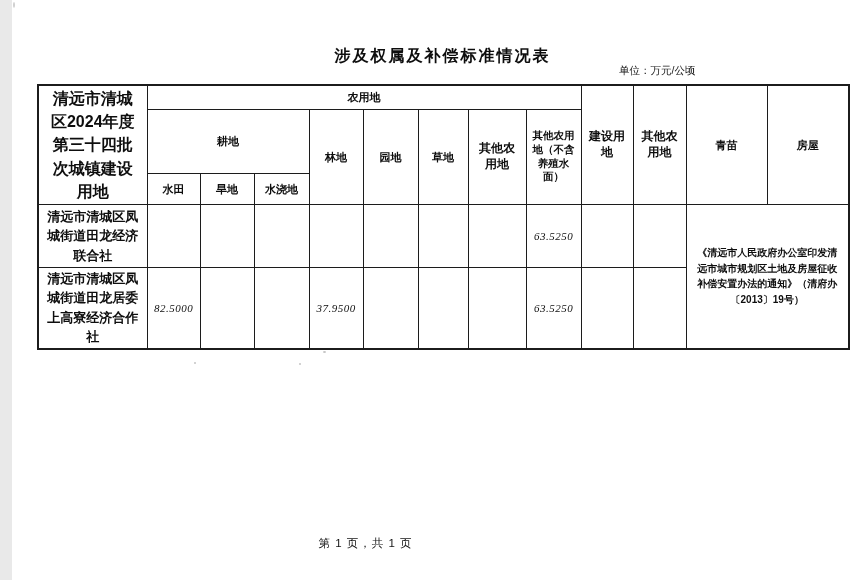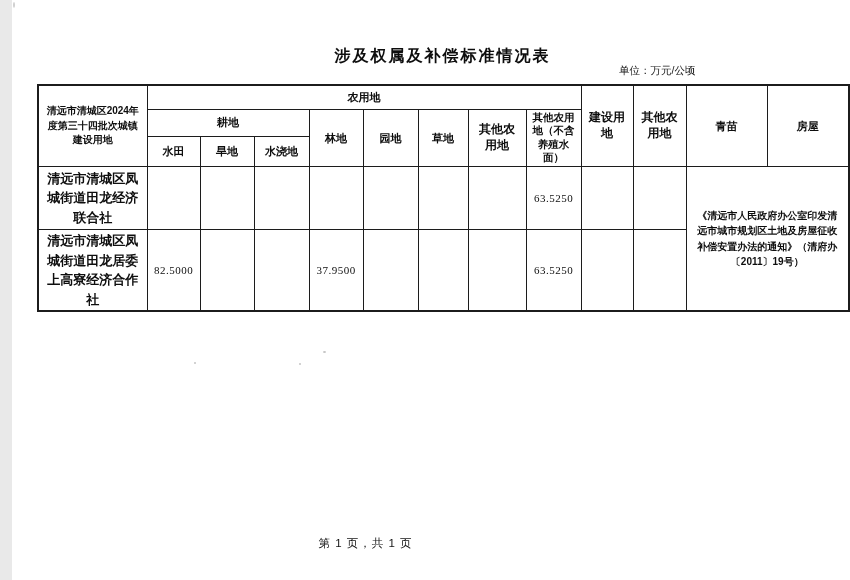--- a/index.html
+++ b/index.html
@@ -23,30 +23,30 @@
     border-collapse:collapse; table-layout:fixed;
     border:2px solid #1c1c1c;
   }
   .comp-table td {
     border:1px solid #1c1c1c;
     text-align:center; vertical-align:middle;
     padding:1px 6px; overflow:hidden;
     word-break:break-all;
   }
   .hdr { font-weight:bold; font-size:11px; line-height:1.3; color:#0e0e0e; }
-  .project { font-size:10px; line-height:1.45; padding:1px 1px; }
+  .project { font-size:16px; line-height:1.45; padding:1px 1px; }
   .narrow { padding-left:13px; padding-right:13px; font-size:12px; }
   .other-agri { padding:1px 5px; font-size:10.5px; line-height:1.3; }
   .name-cell {
     font-weight:bold; font-size:13px; line-height:1.5;
     padding:1px 1px; color:#0e0e0e;
   }
   .val-cell {
     font-family:"Liberation Serif", serif;
-    font-size:11px; color:#0e0e0e; letter-spacing:0.5px;
+    font-size:11px; color:#0e0e0e; letter-spacing:0.5px;font-style:italic;
   }
   .policy-cell {
     font-weight:bold; font-size:10px; line-height:1.55;
     padding:2px 6px; color:#0e0e0e;
   }
   .page-footer {
     position:absolute; top:536px; left:0; width:707px;
     text-align:center; font-size:11.5px; letter-spacing:1px; color:#141414;
   }
   .speck { position:absolute; background:#c4c4c4; border-radius:50%; }
@@ -111,21 +111,21 @@
       <td class="val-cell"></td>
       <td class="val-cell"></td>
       <td class="val-cell"></td>
       <td class="val-cell"></td>
       <td class="val-cell"></td>
       <td class="val-cell"></td>
       <td class="val-cell"></td>
       <td class="val-cell">63.5250</td>
       <td class="val-cell"></td>
       <td class="val-cell"></td>
-      <td class="policy-cell" colspan="2" rowspan="2">《清远市人民政府办公室印发清远市城市规划区土地及房屋征收补偿安置办法的通知》（清府办〔2011〕19号）</td>
+      <td class="policy-cell" colspan="2" rowspan="2">《清远市人民政府办公室印发清远市城市规划区土地及房屋征收补偿安置办法的通知》（清府办〔2013〕19号）</td>
     </tr>
 
     <tr style="height:69px">
       <td class="name-cell">清远市清城区凤城街道田龙居委上高寮经济合作社</td>
       <td class="val-cell">82.5000</td>
       <td class="val-cell"></td>
       <td class="val-cell"></td>
       <td class="val-cell">37.9500</td>
       <td class="val-cell"></td>
       <td class="val-cell"></td>

